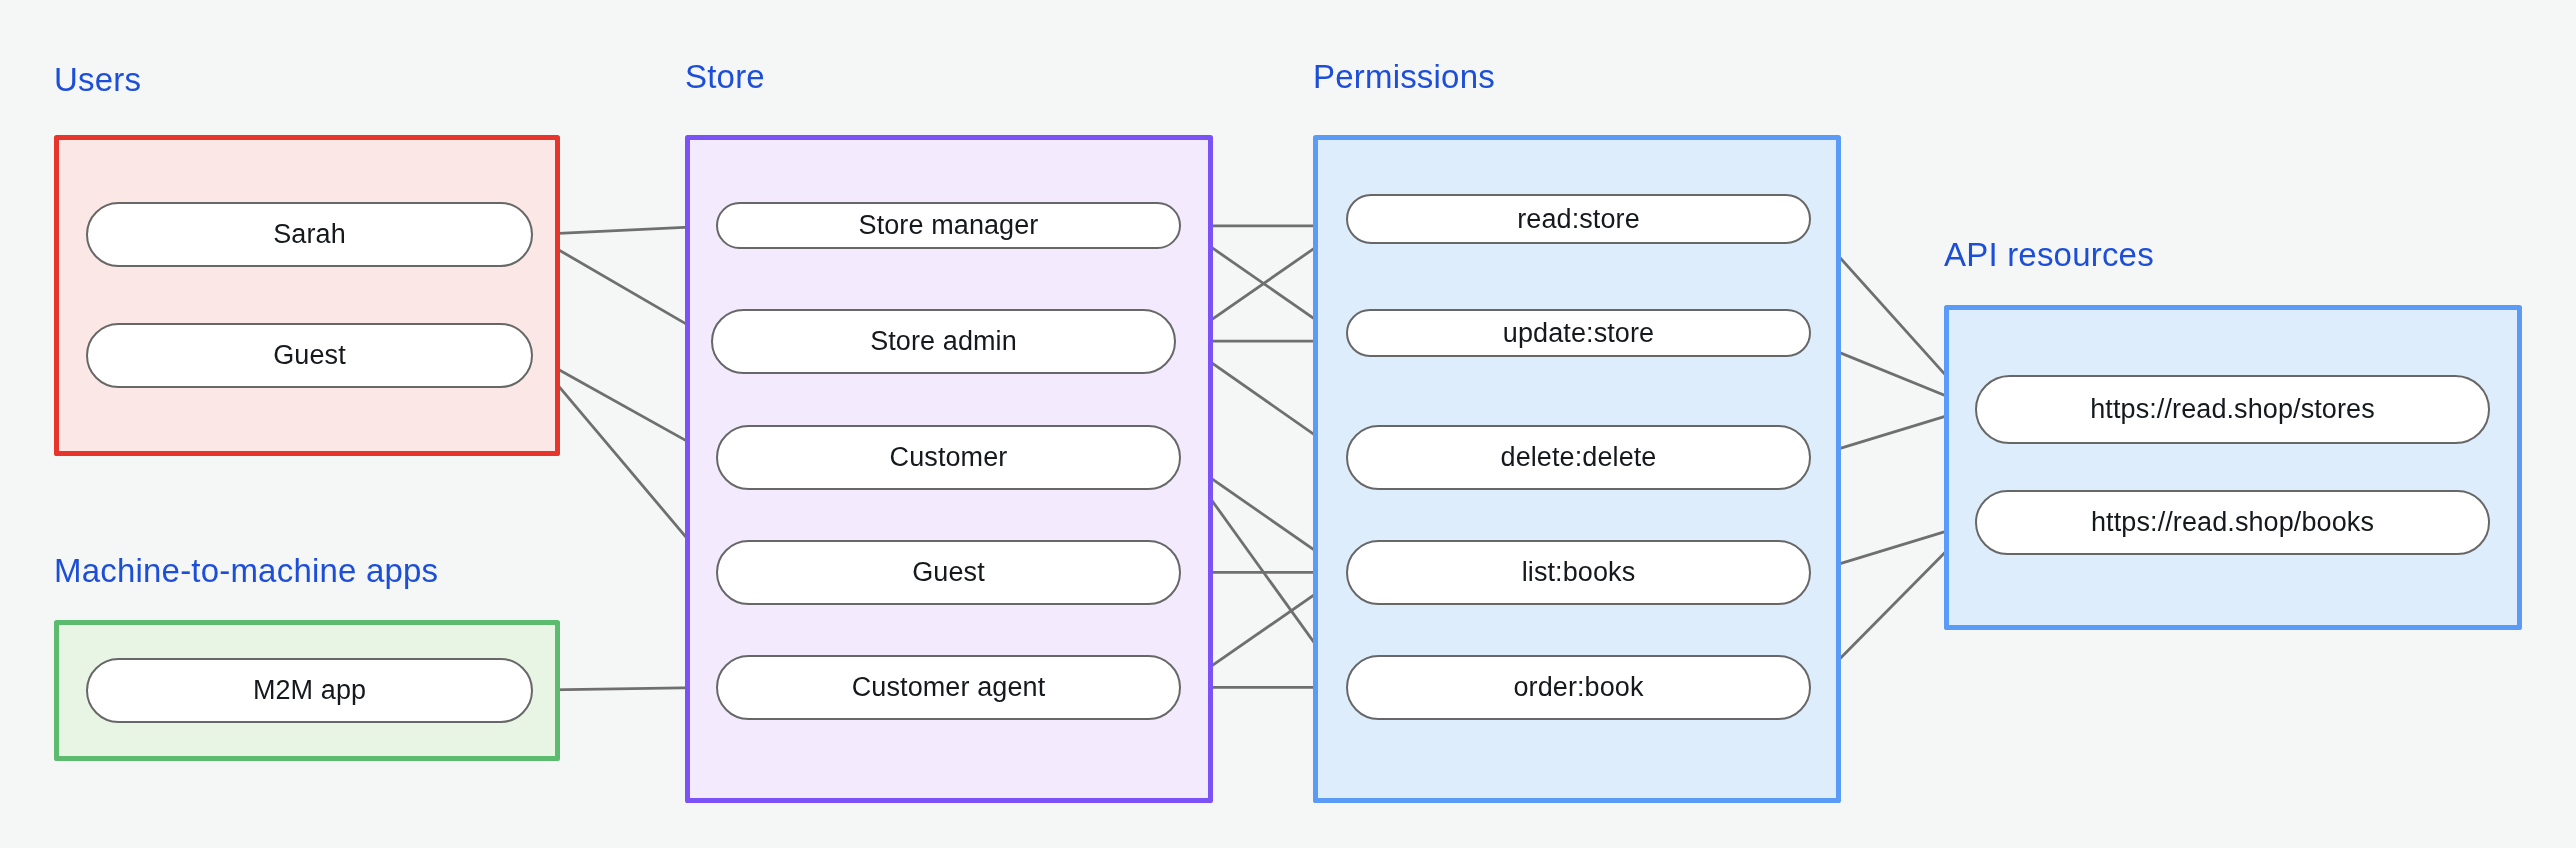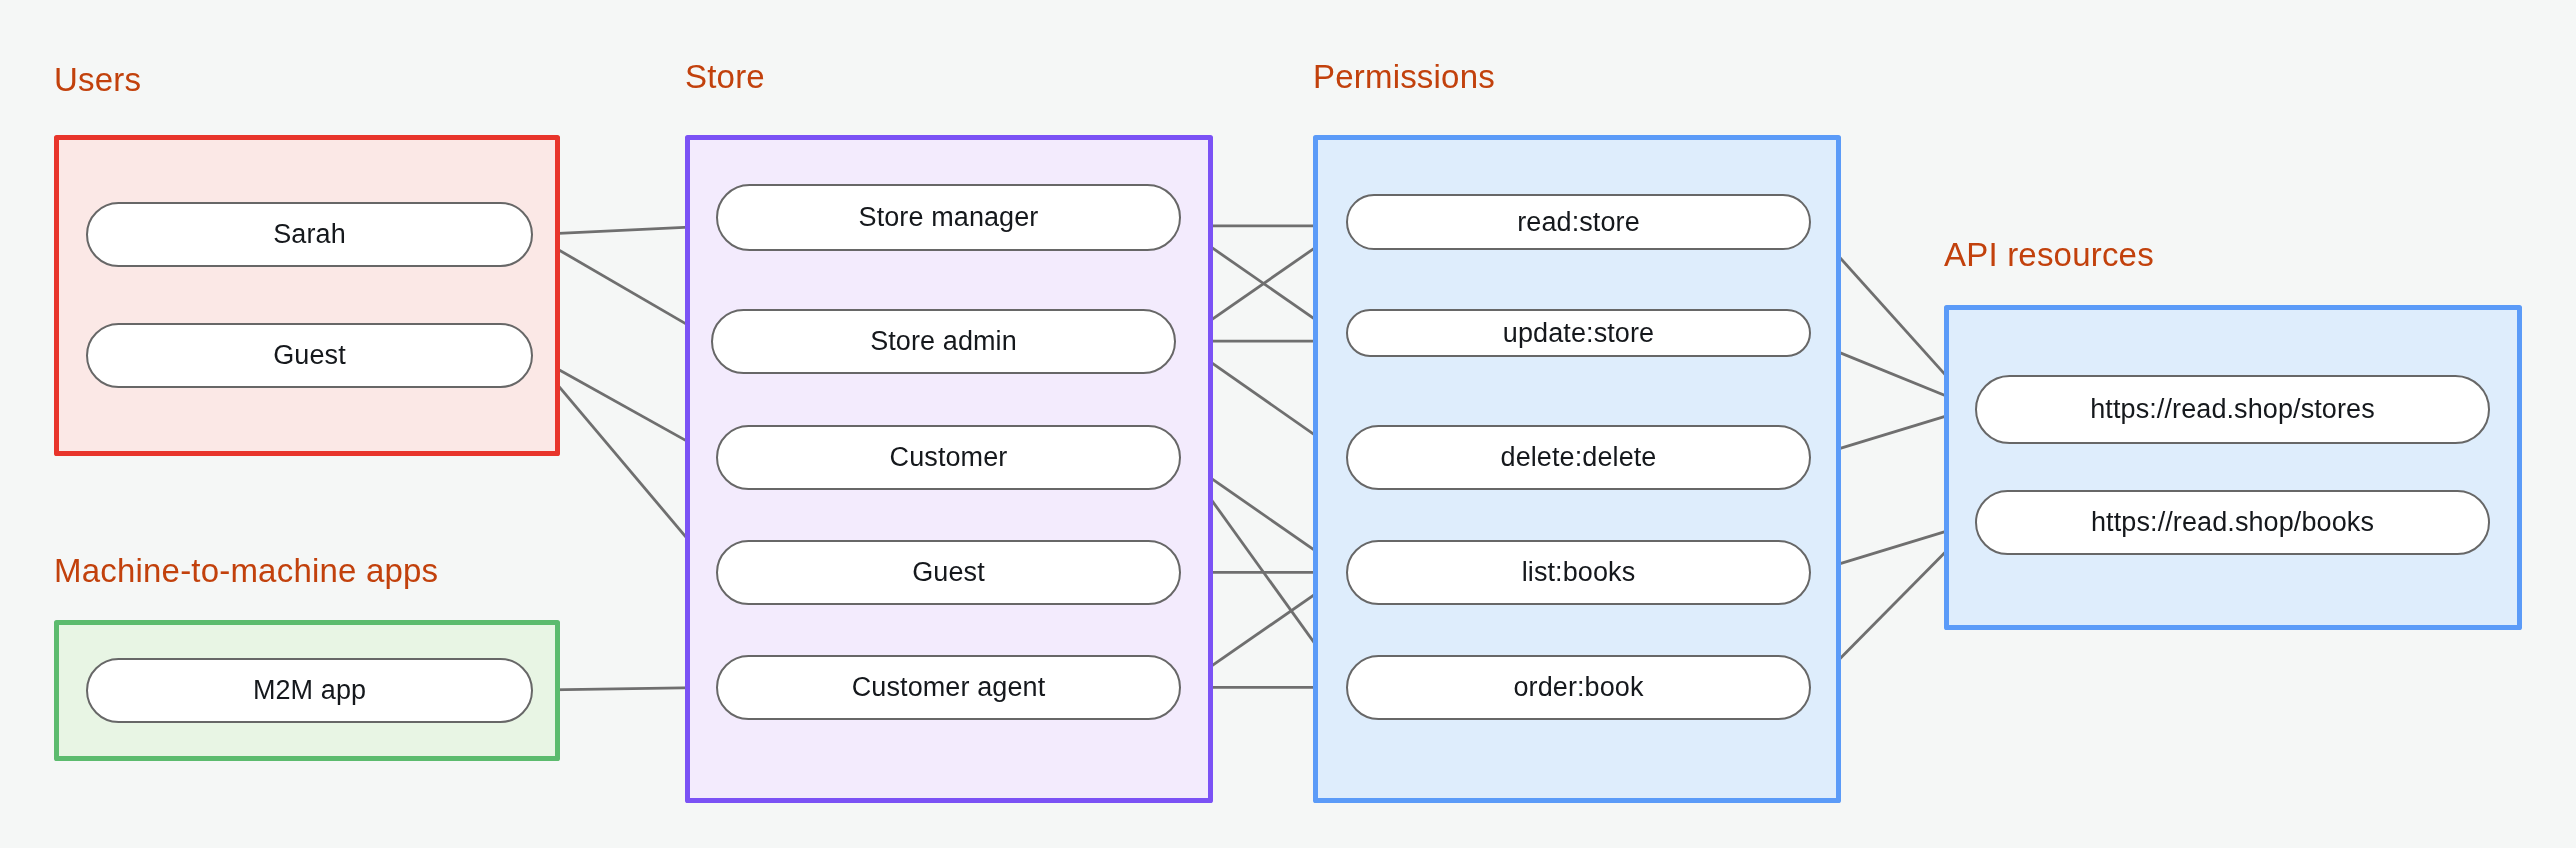--- a/index.html
+++ b/index.html
@@ -13,21 +13,21 @@
   #stage {
     position: relative;
     width: 2576px;
     height: 848px;
     background: #f5f7f6;
     overflow: hidden;
   }
   .group-title {
     position: absolute;
     font-size: 33px;
-    color: #c2410c;
+    color: #1d4ed8;
     font-weight: 400;
     white-space: nowrap;
     letter-spacing: 0.2px;
   }
   .group-box {
     position: absolute;
     border-style: solid;
     border-width: 5.2px;
     box-sizing: border-box;
     border-radius: 2.6px;
@@ -103,28 +103,28 @@
   <div id="groups-layer">
       <div class="group-title" style="left: 54px; top: 61px;">Users</div>
       <div class="group-box" style="left: 54px; top: 135px; width: 506px; height: 321px; border-color: rgb(232, 53, 43); background: rgb(251, 232, 230);"></div>
       <div class="node" style="left: 86px; top: 202px; width: 447px; height: 65px;">Sarah</div>
       <div class="node" style="left: 86px; top: 323px; width: 447px; height: 65px;">Guest</div>
       <div class="group-title" style="left: 54px; top: 552px;">Machine-to-machine apps</div>
       <div class="group-box" style="left: 54px; top: 620px; width: 506px; height: 141px; border-color: rgb(92, 187, 110); background: rgb(232, 245, 228);"></div>
       <div class="node" style="left: 86px; top: 658px; width: 447px; height: 65px;">M2M app</div>
       <div class="group-title" style="left: 685px; top: 58px;">Store</div>
       <div class="group-box" style="left: 685px; top: 135px; width: 528px; height: 668px; border-color: rgb(123, 82, 245); background: rgb(243, 235, 253);"></div>
-      <div class="node" style="left: 716px; top: 184px; width: 465px; height: 67px; text-align: right;">Store manager</div>
+      <div class="node" style="left: 716px; top: 202px; width: 465px; height: 47px; text-align: right;">Store manager</div>
       <div class="node" style="left: 711px; top: 309px; width: 465px; height: 65px;">Store admin</div>
       <div class="node" style="left: 716px; top: 425px; width: 465px; height: 65px;">Customer</div>
       <div class="node" style="left: 716px; top: 540px; width: 465px; height: 65px;">Guest</div>
       <div class="node" style="left: 716px; top: 655px; width: 465px; height: 65px;">Customer agent</div>
       <div class="group-title" style="left: 1313px; top: 58px;">Permissions</div>
       <div class="group-box" style="left: 1313px; top: 135px; width: 528px; height: 668px; border-color: rgb(91, 155, 248); background: rgb(222, 237, 252);"></div>
-      <div class="node" style="left: 1346px; top: 194px; width: 465px; height: 56px;">read:store</div>
+      <div class="node" style="left: 1346px; top: 194px; width: 465px; height: 50px;">read:store</div>
       <div class="node" style="left: 1346px; top: 309px; width: 465px; height: 48px;">update:store</div>
       <div class="node" style="left: 1346px; top: 425px; width: 465px; height: 65px;">delete:delete</div>
       <div class="node" style="left: 1346px; top: 540px; width: 465px; height: 65px;">list:books</div>
       <div class="node" style="left: 1346px; top: 655px; width: 465px; height: 65px;">order:book</div>
       <div class="group-title" style="left: 1944px; top: 236px;">API resources</div>
       <div class="group-box" style="left: 1944px; top: 305px; width: 578px; height: 325px; border-color: rgb(91, 155, 248); background: rgb(222, 237, 252);"></div>
       <div class="node" style="left: 1975px; top: 375px; width: 515px; height: 69px;">https://read.shop/stores</div>
       <div class="node" style="left: 1975px; top: 490px; width: 515px; height: 65px;">https://read.shop/books</div>
     </div>
 </div>

